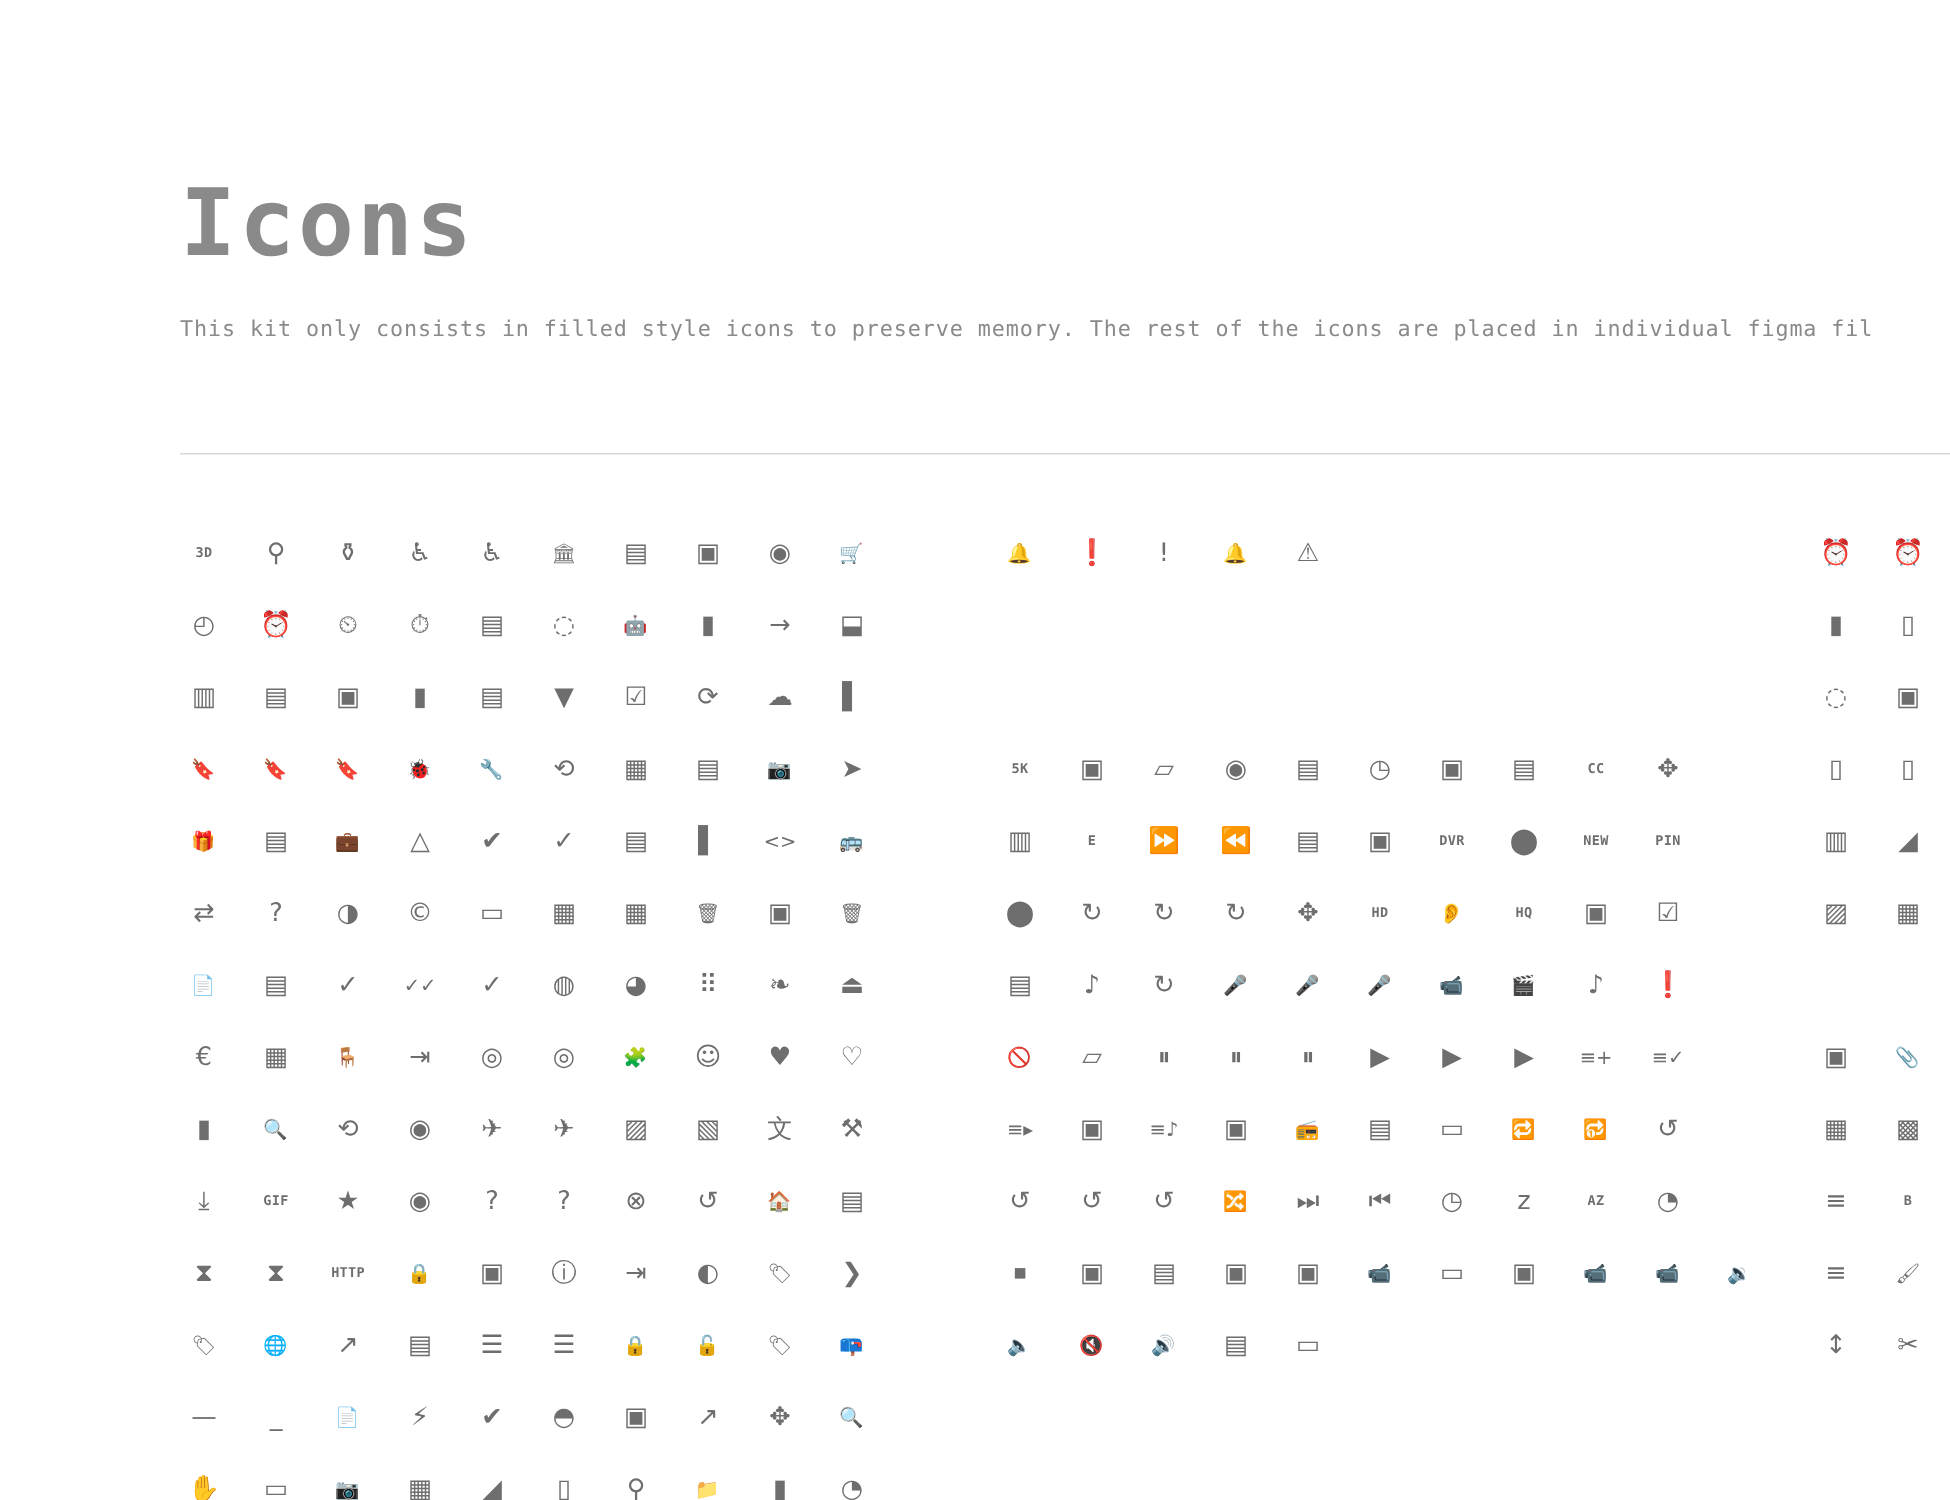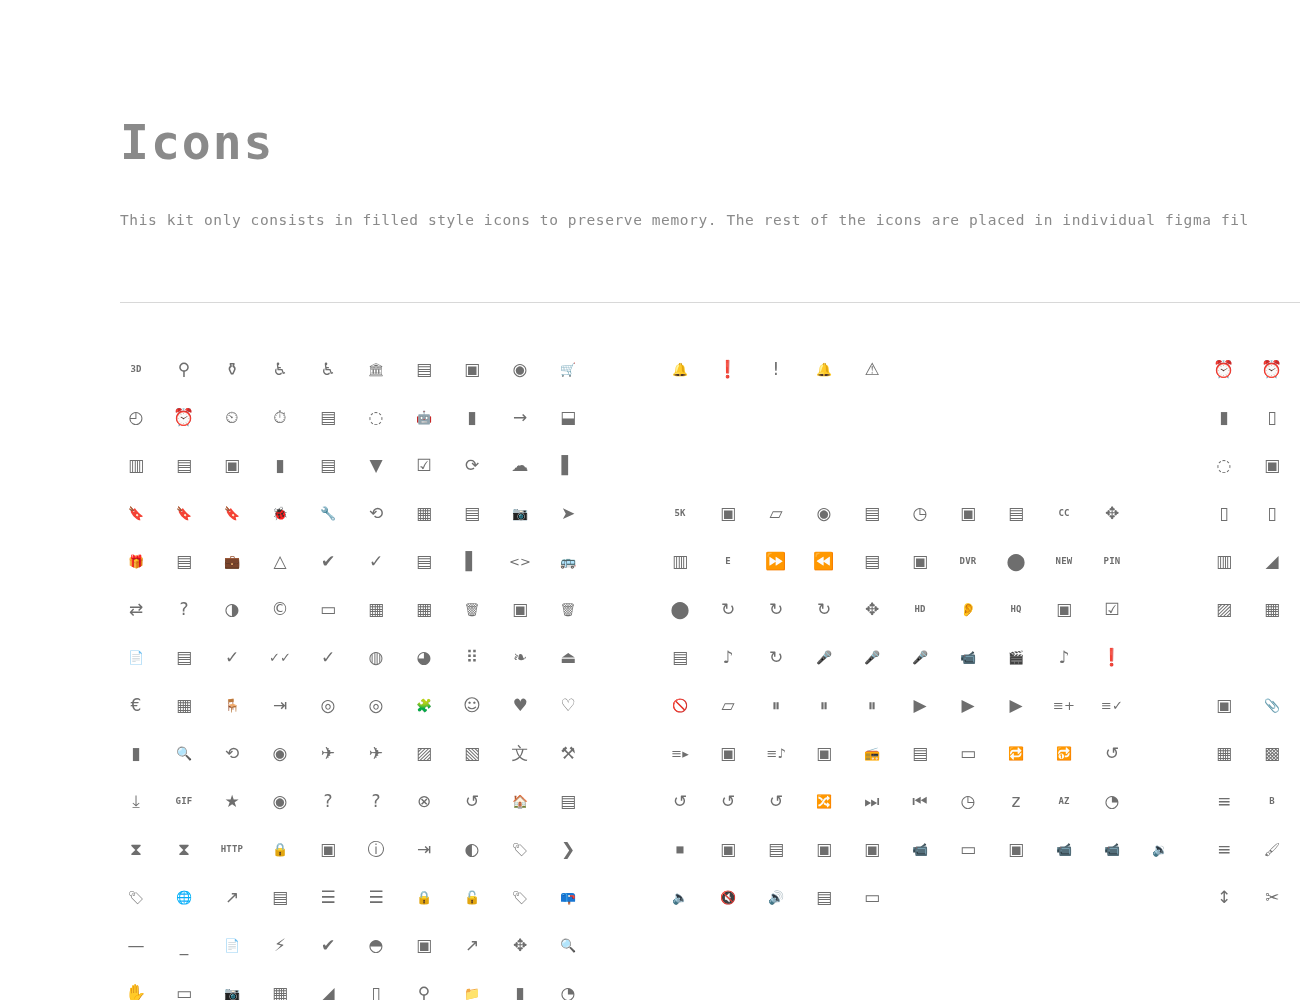--- a/index.html
+++ b/index.html
@@ -17,21 +17,21 @@
   .page {
     position: relative;
     width: 1300px;
     height: 1000px;
   }
   .page-title {
     position: absolute;
     left: 120px;
     top: 118px;
     font-family: "DejaVu Sans Mono", "Liberation Mono", monospace;
-    font-size: 48px;
+    font-size: 62px;
     font-weight: bold;
     letter-spacing: 2px;
     color: #8a8a8a;
     line-height: 1;
   }
   .page-subtitle {
     position: absolute;
     left: 120px;
     top: 212px;
     font-family: "DejaVu Sans Mono", "Liberation Mono", monospace;

